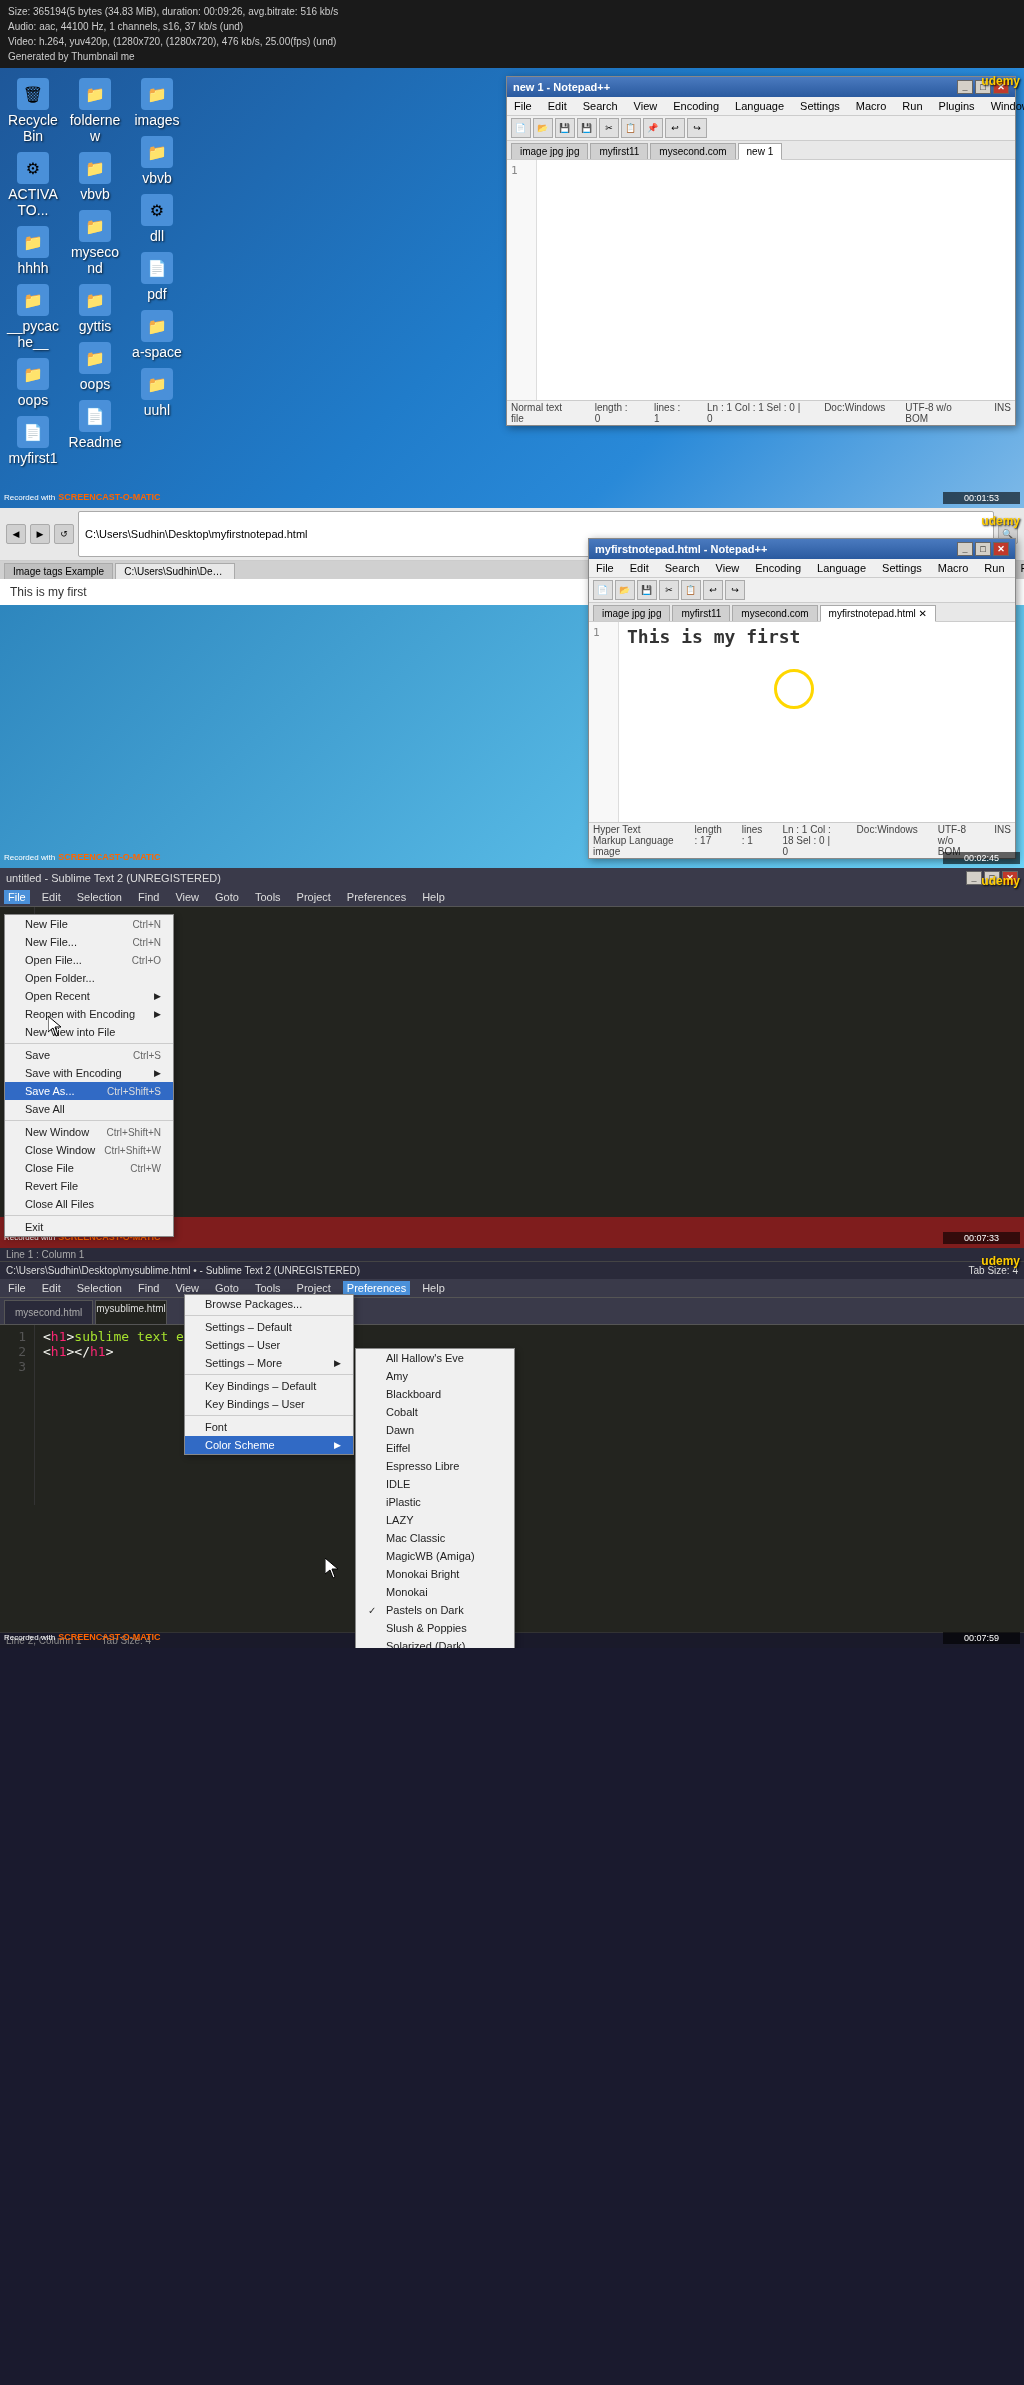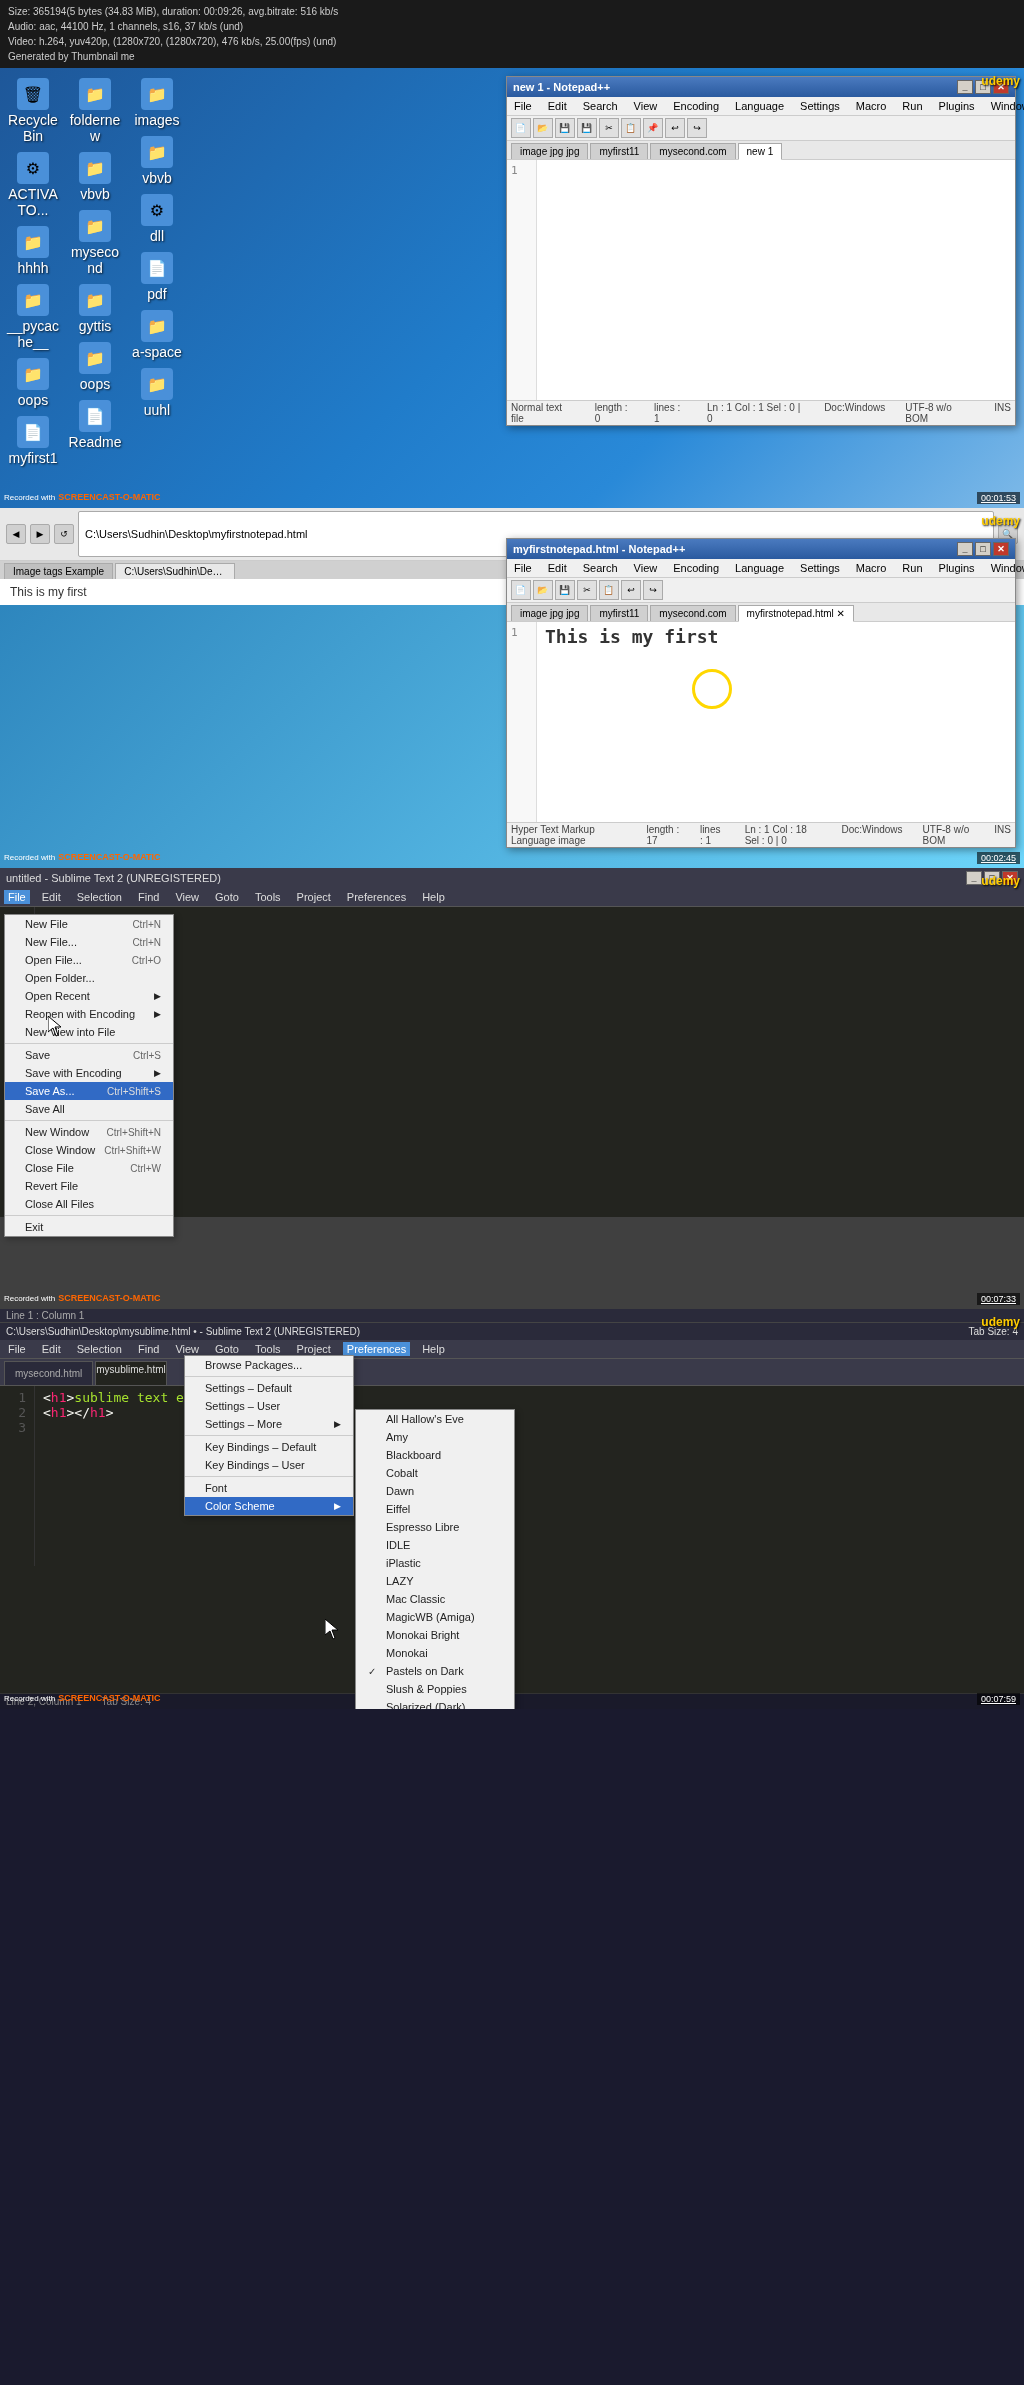--- a/index.html
+++ b/index.html
@@ -218,22 +218,21 @@
       gap: 3px;
     }
 
     .timer-badge {
       position: absolute;
       bottom: 4px;
       right: 4px;
       background: rgba(0,0,0,0.6);
       color: white;
       font-size: 9px;
-      padding: 1px 4px;
-      text-decoration: underline;
+      padding: 1px 21px;
     }
 
     
     .browser-section {
       position: relative;
       background: linear-gradient(135deg, #2980b9 0%, #6dd5fa 100%);
       height: 360px;
       overflow: hidden;
     }
 
@@ -298,37 +297,37 @@
       font-size: 12px;
       color: #333;
       min-height: 25px;
     }
 
     
     .notepad-window-2 {
       position: absolute;
       right: 8px;
       top: 30px;
-      width: 510px;
+      width: 428px;
       background: #f0f0f0;
       border: 1px solid #888;
       box-shadow: 2px 2px 8px rgba(0,0,0,0.4);
     }
 
     .editor-area-2 {
       background: white;
       min-height: 200px;
       display: flex;
     }
 
     
     .sublime-section {
       position: relative;
-      background: #404040;
-      height: 441px;
+      background: #7f1d1d;
+      height: 380px;
       overflow: hidden;
     }
 
     .sublime-titlebar {
       background: #3a3a4a;
       color: #ddd;
       padding: 3px 6px;
       display: flex;
       align-items: center;
       justify-content: space-between;

